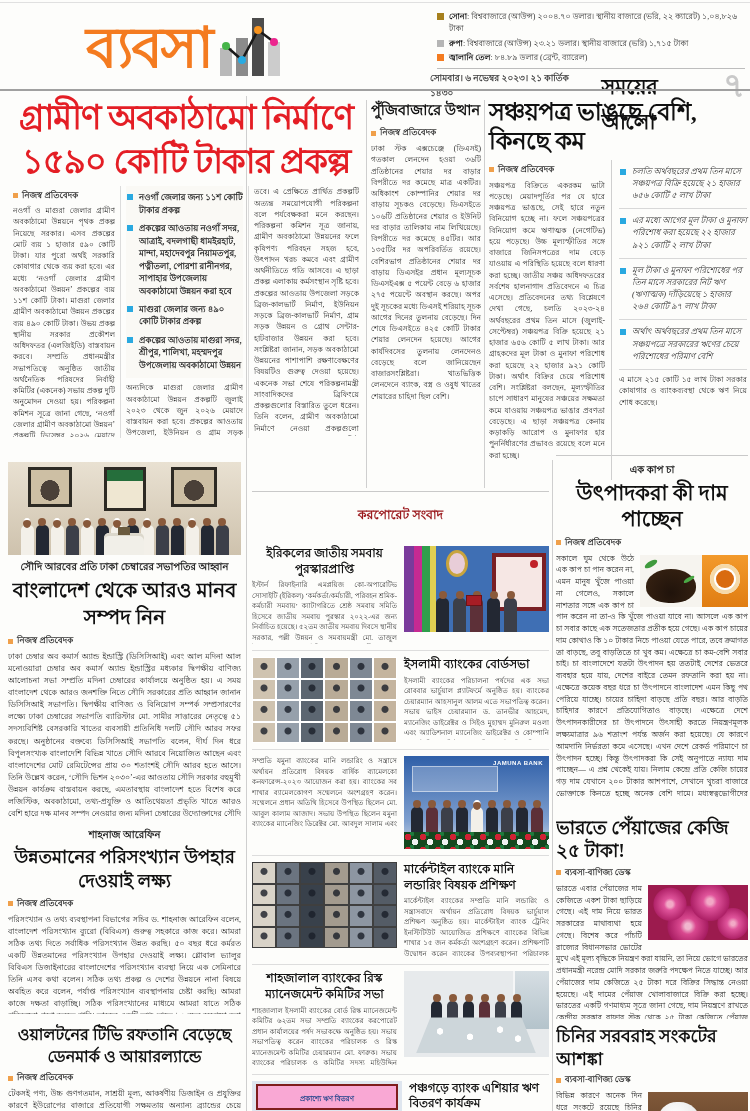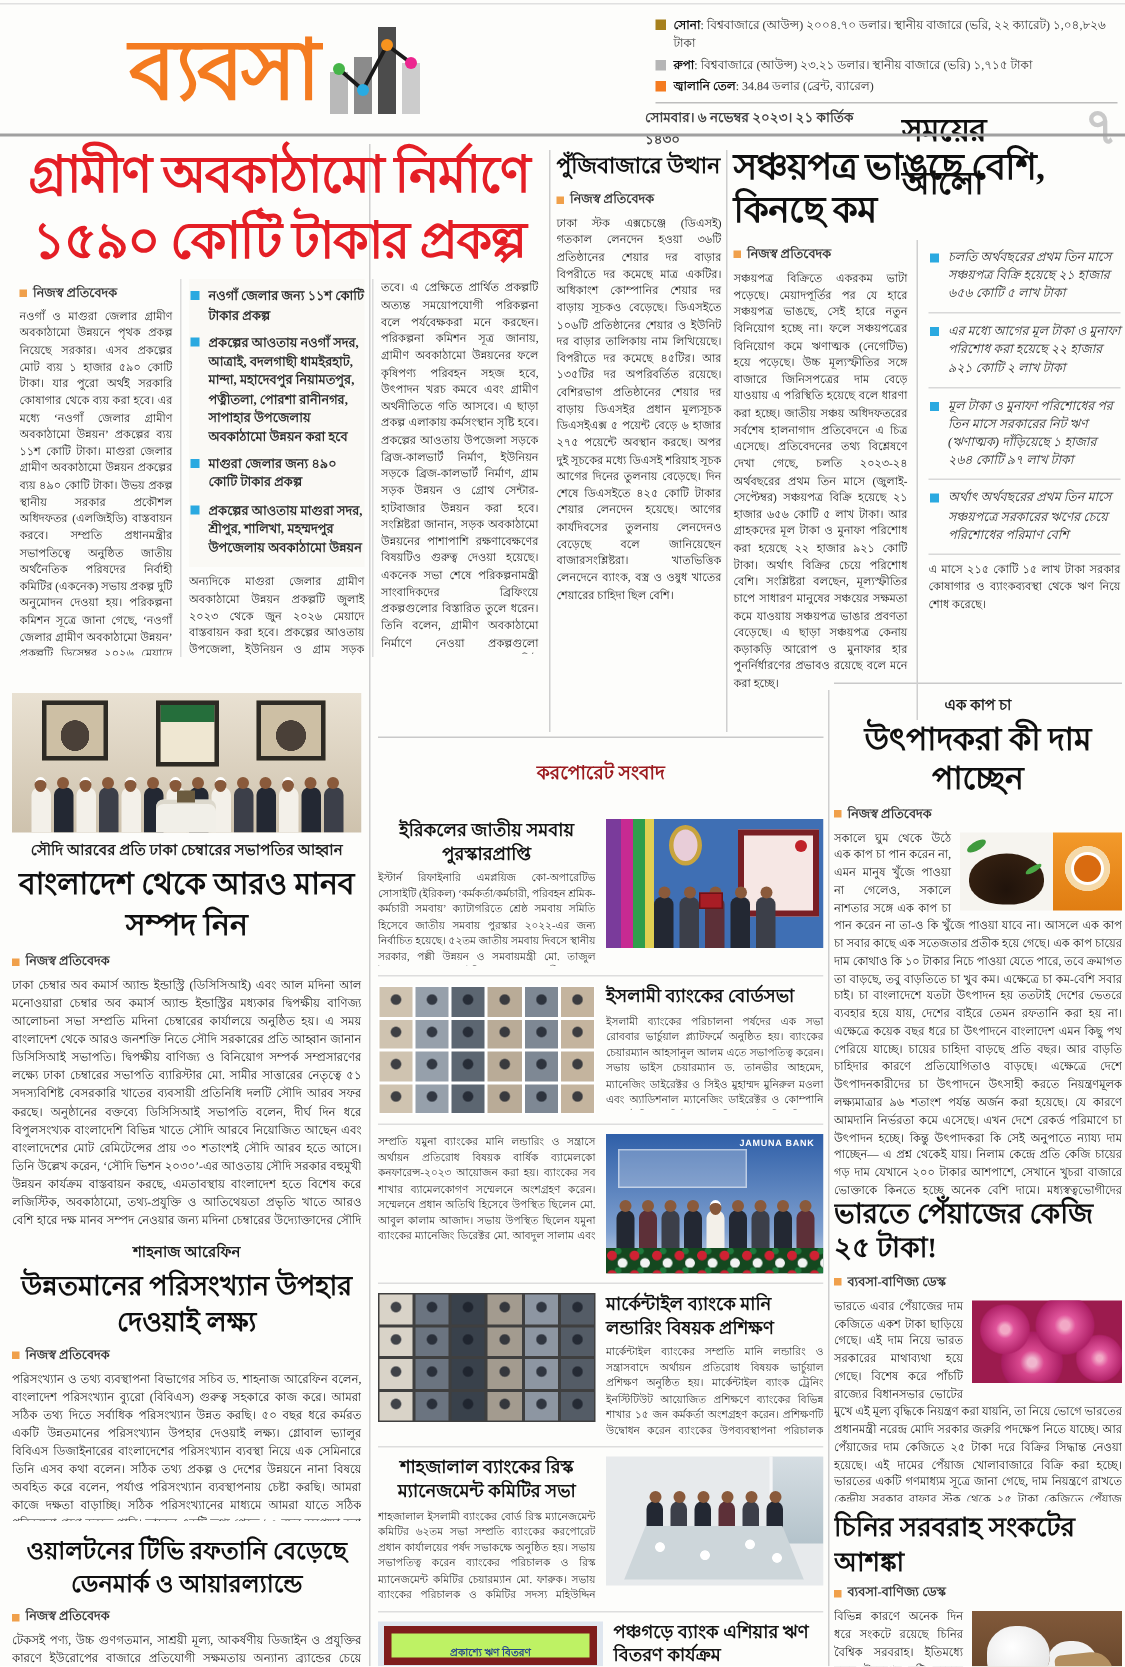--- a/index.html
+++ b/index.html
@@ -136,27 +136,27 @@
     background-size:15px 13px; }
 
   .boardroom { width:145px; height:86px; background:#e7eaec; }
   .boardroom .window { position:absolute; right:0; top:0; width:36px; height:58px; background:linear-gradient(#d6dee3,#b4c3cb); border-left:2px solid #f5f6f7; }
   .boardroom .table { position:absolute; left:12px; bottom:4px; width:120px; height:36px; background:#cdd6da; clip-path:polygon(12% 0,88% 0,100% 100%,0 100%);
     background-image:radial-gradient(circle at 20% 40%, #fff 0 3px, transparent 3.5px),radial-gradient(circle at 45% 55%, #fff 0 3px, transparent 3.5px),radial-gradient(circle at 70% 35%, #fff 0 3px, transparent 3.5px),radial-gradient(circle at 85% 60%, #fff 0 3px, transparent 3.5px); }
   .boardroom .people { bottom:38px; gap:5px; }
   .boardroom .fig { width:11px; height:18px; }
 
   .bankasia { width:150px; height:98px; background:#dfe6ef; }
-  .bankasia .banner { position:absolute; left:4px; top:3px; right:4px; height:26px; background:#bef264; border:5px solid #7f1d1d; }
+  .bankasia .banner { position:absolute; left:4px; top:3px; right:4px; height:26px; background:#f9a8d4; border:2px solid #7f1d1d; }
   .bankasia .banner .btext { position:absolute; left:0; right:0; top:7px; text-align:center; font-size:7px; font-weight:bold; color:#24458c; }
 
   
   .rightcol { position:absolute; left:556px; top:458px; width:192px; height:653px; overflow:hidden; }
   .rightcol h2.tea-h { font-size:21px; font-weight:800; text-align:center; color:#101010; line-height:1.25; margin:1px 0 2px 0; }
-  .rightcol h2.onion-h { font-size:18.5px; font-weight:800; color:#101010; line-height:1.25; margin-top:0; }
+  .rightcol h2.onion-h { font-size:18.5px; font-weight:800; color:#101010; line-height:1.25; margin-top:18px; }
   .rightcol h2.sugar-h { font-size:17.5px; font-weight:800; color:#101010; line-height:1.3; margin-top:6px; }
   .rightcol .just { font-size:7.6px; line-height:1.55; }
   .tea-body { height:246px; }
   .onion-body { height:136px; }
   .sugar-body { height:128px; }
   .imgfloat { float:right; margin:2px 0 3px 6px; }
   .tea-img { width:108px; height:52px; display:flex; }
   .tea-img .leaves { flex:1; background:#f6f4ef; position:relative; }
   .tea-img .leaves::before { content:""; position:absolute; left:6px; right:6px; bottom:4px; height:34px; border-radius:50% 50% 45% 45%; background:radial-gradient(ellipse at 50% 70%, #20130b, #3a2413); }
   .tea-img .leaves::after { content:""; position:absolute; left:4px; top:6px; width:14px; height:6px; background:#3f9a3d; border-radius:60% 40%; transform:rotate(-25deg); box-shadow:28px 30px 0 -1px #4aa845; }
@@ -198,21 +198,21 @@
     <div class="mrow">
       <span class="sq" style="background:#a6801d"></span>
       <span><b>সোনা</b><span>: বিশ্ববাজারে (আউন্স) ২০০৪.৭০ ডলার। স্থানীয় বাজারে (ভরি, ২২ ক্যারেট) ১,০৪,৮২৬ টাকা</span></span>
     </div>
     <div class="mrow">
       <span class="sq" style="background:#b5b5b5"></span>
       <span><b>রুপা</b><span>: বিশ্ববাজারে (আউন্স) ২৩.২১ ডলার। স্থানীয় বাজারে (ভরি) ১,৭১৫ টাকা</span></span>
     </div>
     <div class="mrow">
       <span class="sq" style="background:#f47b20"></span>
-      <span><b>জ্বালানি তেল</b><span>: 34.84 ডলার (ব্রেন্ট, ব্যারেল)</span></span>
+      <span><b>জ্বালানি তেল</b><span>: ৮৪.৮৯ ডলার (ব্রেন্ট, ব্যারেল)</span></span>
     </div>
   </div>
 
   <div class="mast-midline"></div>
   <div class="dateline">
     <span class="dt">সোমবার। ৬ নভেম্বর ২০২৩। ২১ কার্তিক ১৪৩০</span>
     <span class="paper">সময়ের আলো</span>
     <span class="pn">৭</span>
   </div>
   <div class="mastline"></div>

